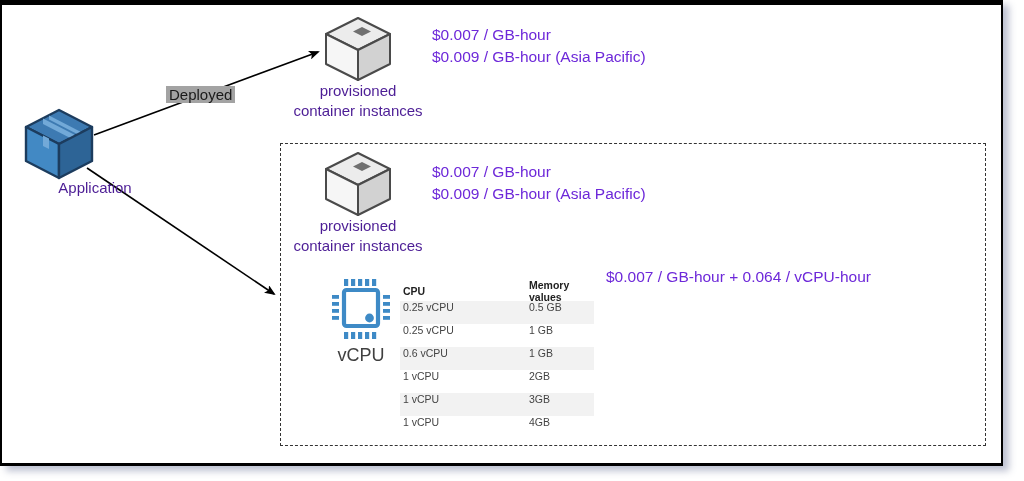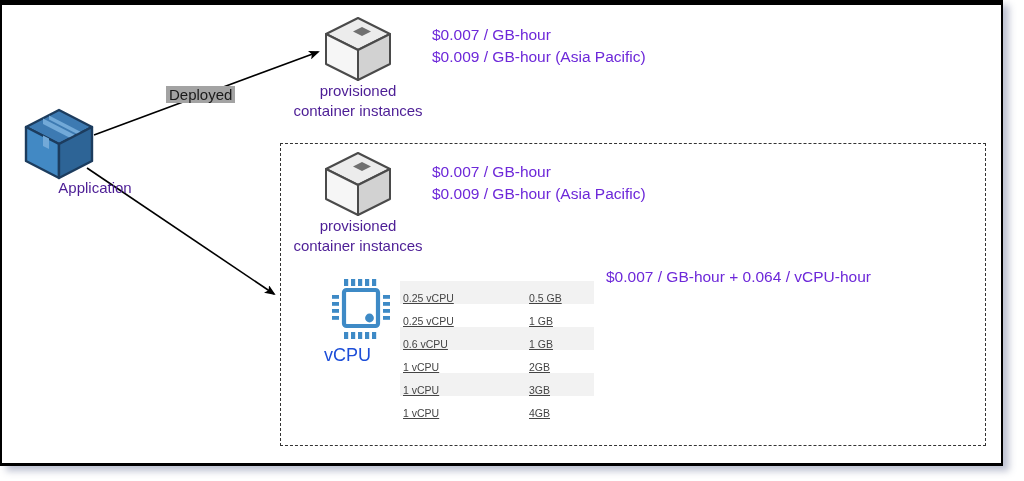--- a/index.html
+++ b/index.html
@@ -18,26 +18,26 @@
                 color:#1a1a1a; white-space:nowrap; }
   .pricing { position:absolute; font-size:15.5px; color:#6d28d9; line-height:22px;
              white-space:nowrap; }
   #dashed-box { position:absolute; left:278px; top:138px; width:706px; height:303px;
                 border:1.6px dashed #333; }
   
   #vcpu-table { position:absolute; left:398px; top:276px; width:194px;
                 font-size:10.5px; color:#444; }
   #vcpu-table .thead { display:flex; height:20px; align-items:center;
                        font-weight:bold; color:#222; }
-  #vcpu-table .trow  { display:flex; height:23px; align-items:flex-end;text-decoration:underline; }
+  #vcpu-table .trow  { display:flex; height:23px; align-items:flex-start; }
   #vcpu-table .trow.shade { background:#f2f2f2; }
   #vcpu-table .c1 { width:129px; padding-left:3px; }
   #vcpu-table .c2 { width:65px; }
   #vcpu-label { position:absolute; left:322px; top:340px; width:74px;
-                font-size:18px; color:#1d4ed8; }
+                text-align:center; font-size:18px; color:#404040; }
 </style>
 </head>
 <body>
 
 <div id="stage">
   <div id="frame">
 
     <svg id="edge-layer" viewBox="0 0 1000 460" xmlns="http://www.w3.org/2000/svg">
       <defs>
         <marker id="arrowhead" markerWidth="11" markerHeight="9" refX="9" refY="4.5" orient="auto" markerUnits="userSpaceOnUse">
@@ -112,20 +112,24 @@
           <rect x="52" y="25" width="7" height="3.8"></rect>
         <rect x="52" y="32" width="7" height="3.8"></rect>
           <rect x="52" y="39" width="7" height="3.8"></rect>
       </g>
       <rect x="13" y="13" width="34" height="36" rx="2.5" fill="#fff" stroke="#3e8ac6" stroke-width="4.2"></rect>
       <circle cx="38.5" cy="41" r="4.4" fill="#3e8ac6"></circle>
     </svg>
     <div id="vcpu-label">vCPU</div>
 
     <div id="vcpu-table">
+      <div class="thead">
+        <span class="c1">CPU</span>
+        <span class="c2">Memory values</span>
+      </div>
       <div class="trow shade">
         <span class="c1">0.25 vCPU</span>
         <span class="c2">0.5 GB</span>
       </div>
       <div class="trow">
         <span class="c1">0.25 vCPU</span>
         <span class="c2">1 GB</span>
       </div>
       <div class="trow shade">
         <span class="c1">0.6 vCPU</span>

